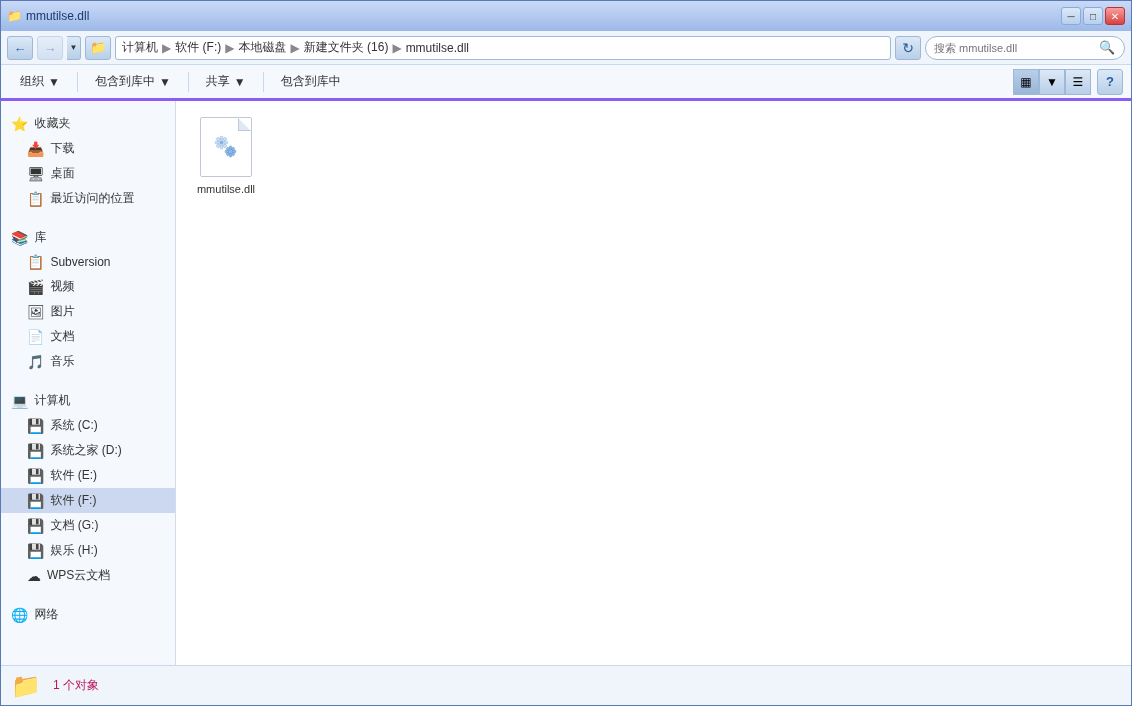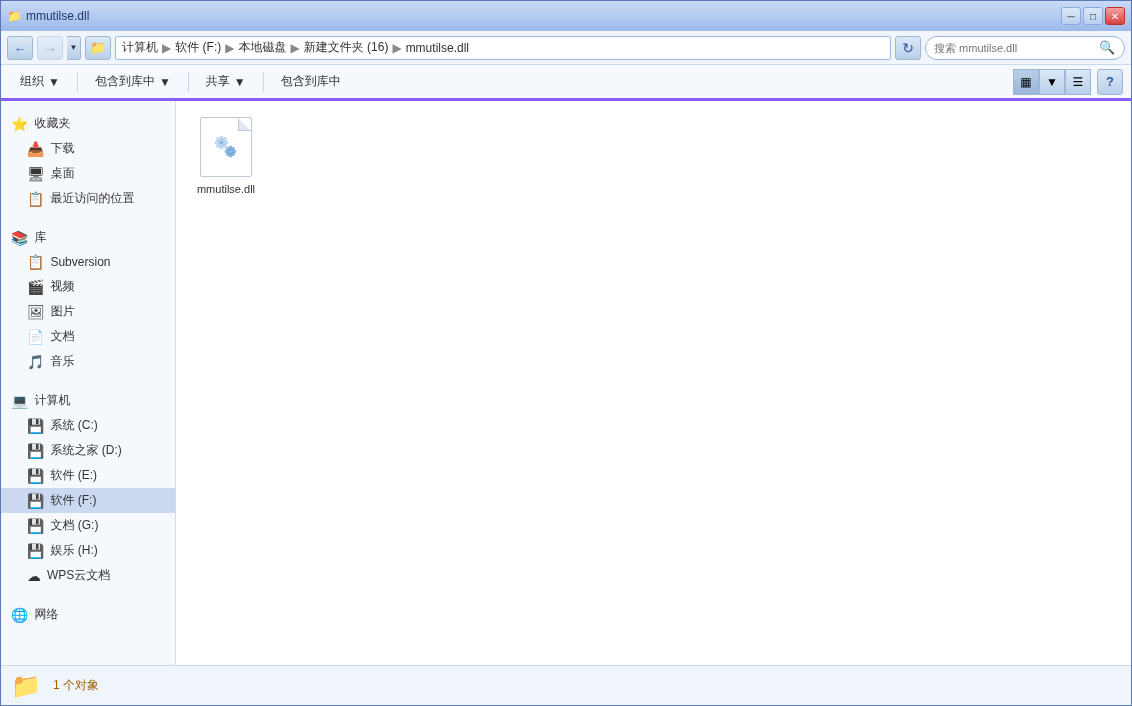--- a/index.html
+++ b/index.html
@@ -304,21 +304,21 @@
       align-items: center;
       padding: 0 10px;
       gap: 12px;
       flex-shrink: 0;
     }
     .folder-icon-status {
       font-size: 24px;
     }
     .statusbar-text {
       font-size: 12px;
-      color: #a16207;
+      color: #be185d;
     }
 
     
     .view-controls {
       display: flex;
       align-items: center;
       margin-left: auto;
     }
     .view-btn {
       width: 26px;

